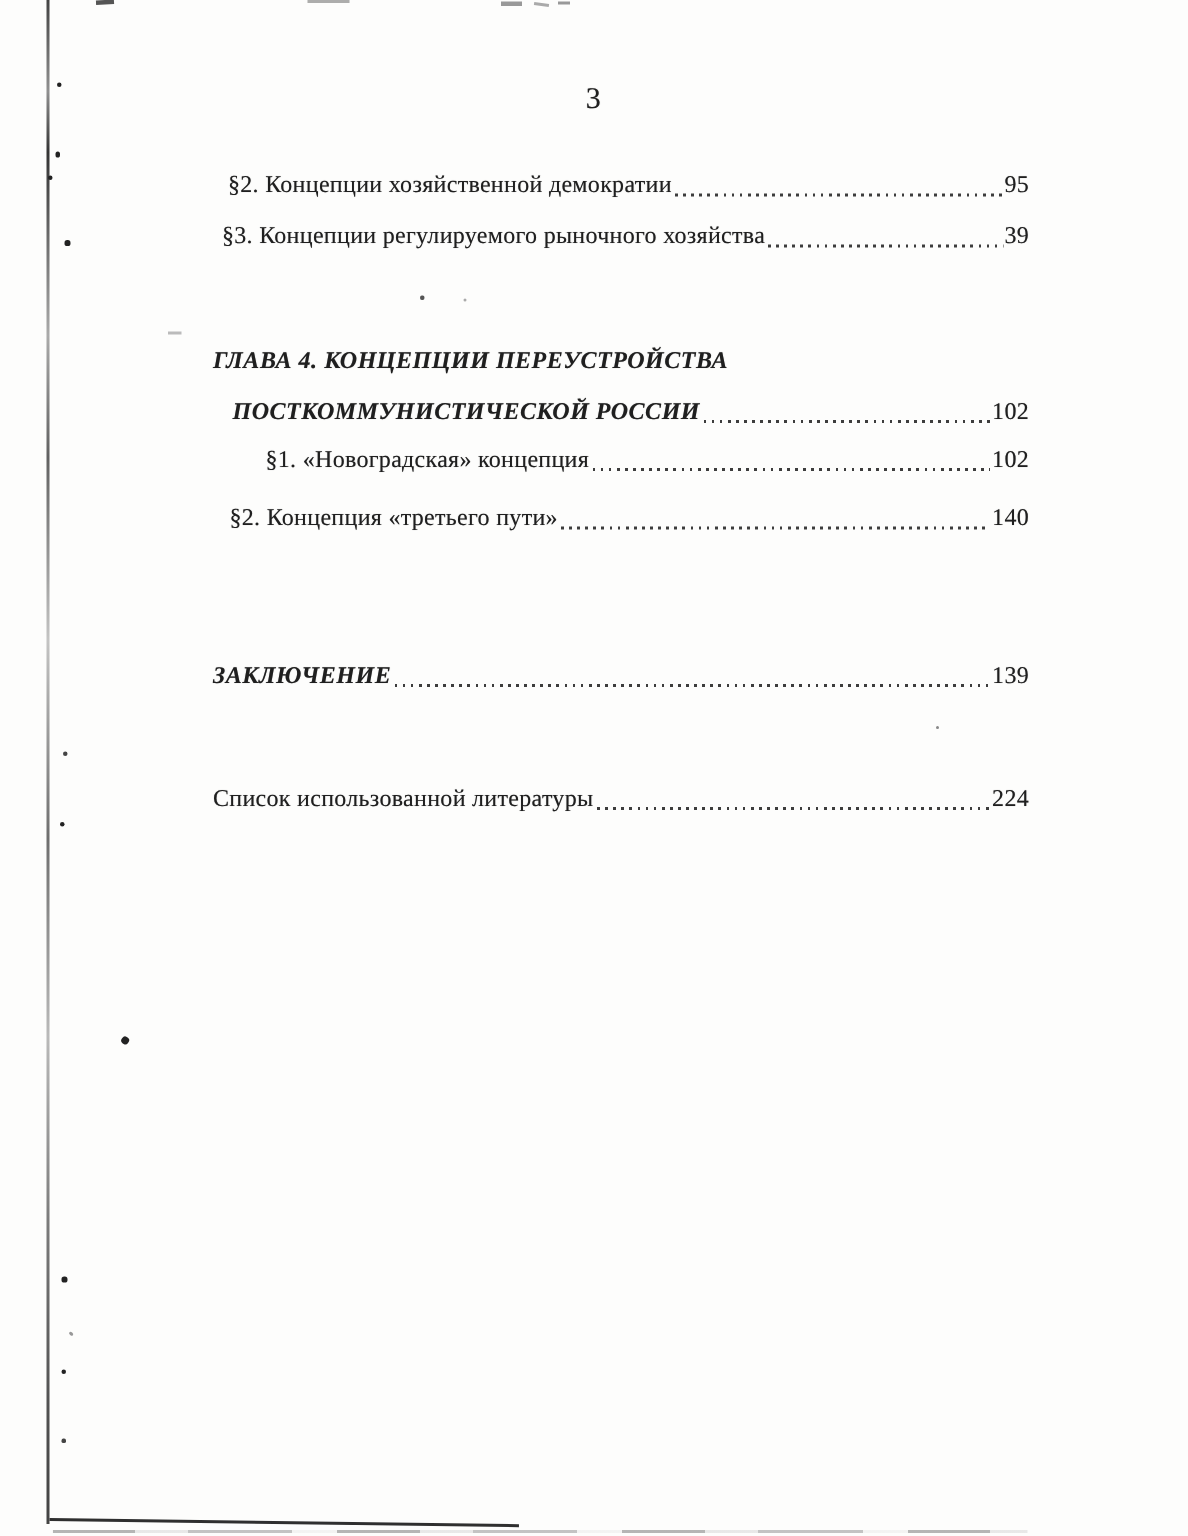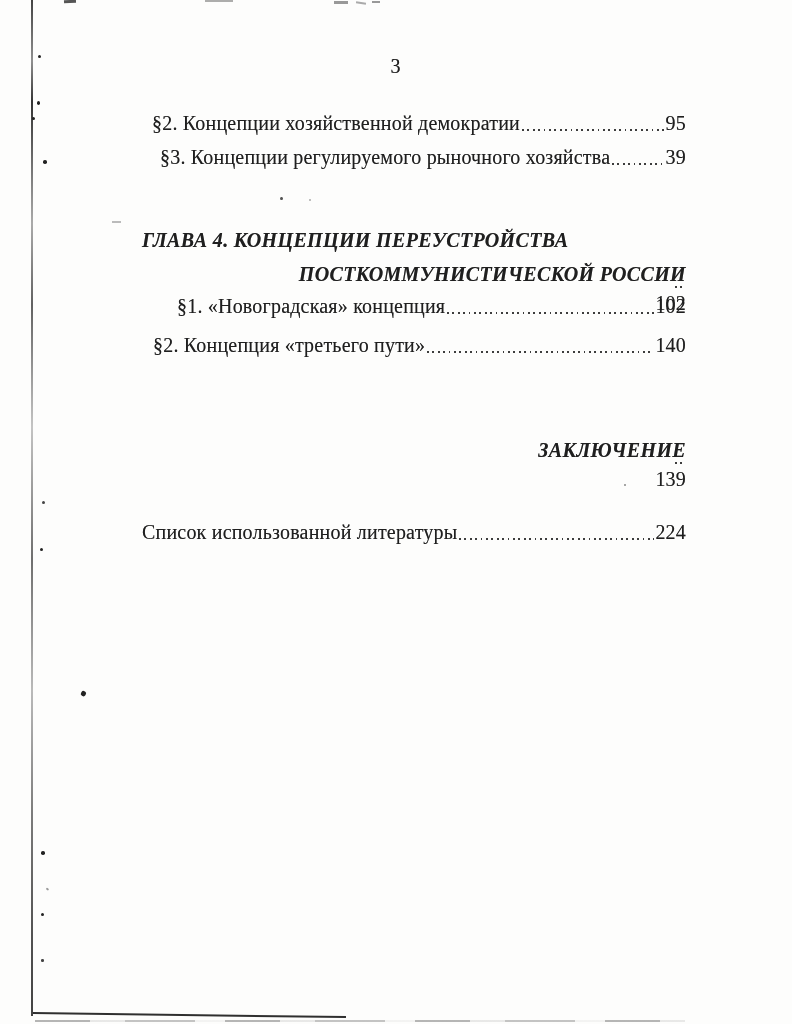--- a/index.html
+++ b/index.html
@@ -63,47 +63,47 @@
     font-size: 20px;
     letter-spacing: 1px;
     text-shadow: 0 0 0.5px rgba(30,30,30,0.55);
   }
 
   
   .toc-row {
     position: absolute;
     right: 106px;
     display: flex;
-    align-items: flex-end;
-    font-size: 20px;
+    align-items: flex-start;
+    font-size: 16px;
     line-height: 23px;
     letter-spacing: 0.2px;
     text-shadow: 0 0 0.5px rgba(30,30,30,0.5);
     white-space: nowrap;
   }
   .toc-row .label { flex: 0 0 auto; }
   .toc-row.bold .label { font-weight: bold; letter-spacing: 0.35px; font-style: italic; }
   .leader {
     flex: 1 1 auto;
     height: 2px;
     align-self: flex-end;
     margin: 0 1px 4px 2px;
     background-image: repeating-linear-gradient(to right,
       #3d3d3d 0 1.8px, transparent 1.8px 5.4px);
     min-width: 10px;
   }
   .pageno { flex: 0 0 auto; font-weight: normal; }
 
   .r0 { top: 112px; left: 152px; }
-  .r1 { top: 146px; left: 160px; }
+  .r1 { top: 146px; left: 148px; }
   .r2 { top: 229px; left: 142px; }
-  .r3 { top: 263px; left: 138px; flex-direction: column; }
+  .r3 { top: 263px; left: 155px; }
   .r4 { top: 295px; left: 153px; margin-left: 24px; }
   .r5 { top: 334px; left: 153px; }
-  .r6 { top: 439px; left: 142px; flex-direction: column; }
+  .r6 { top: 439px; left: 142px; }
   .r7 { top: 521px; left: 142px; }
 </style>
 </head>
 <body>
 
 <div class="page">
 
   <div class="v-edge-line"></div>
   <div class="bottom-line"></div>
   <div class="bottom-shadow-line"></div>

